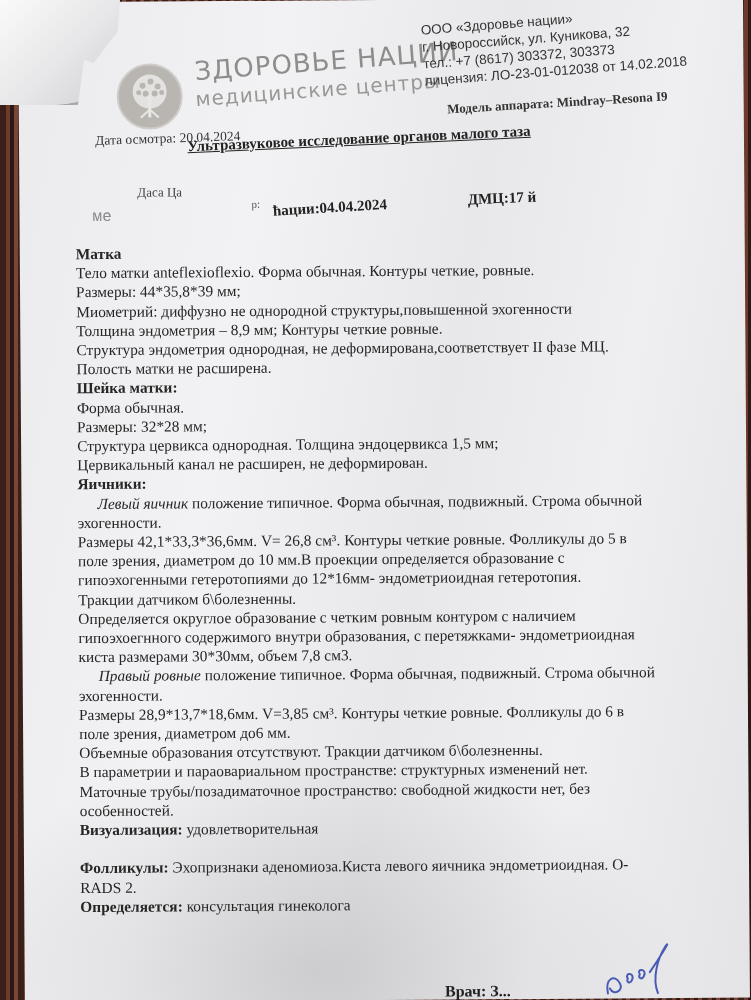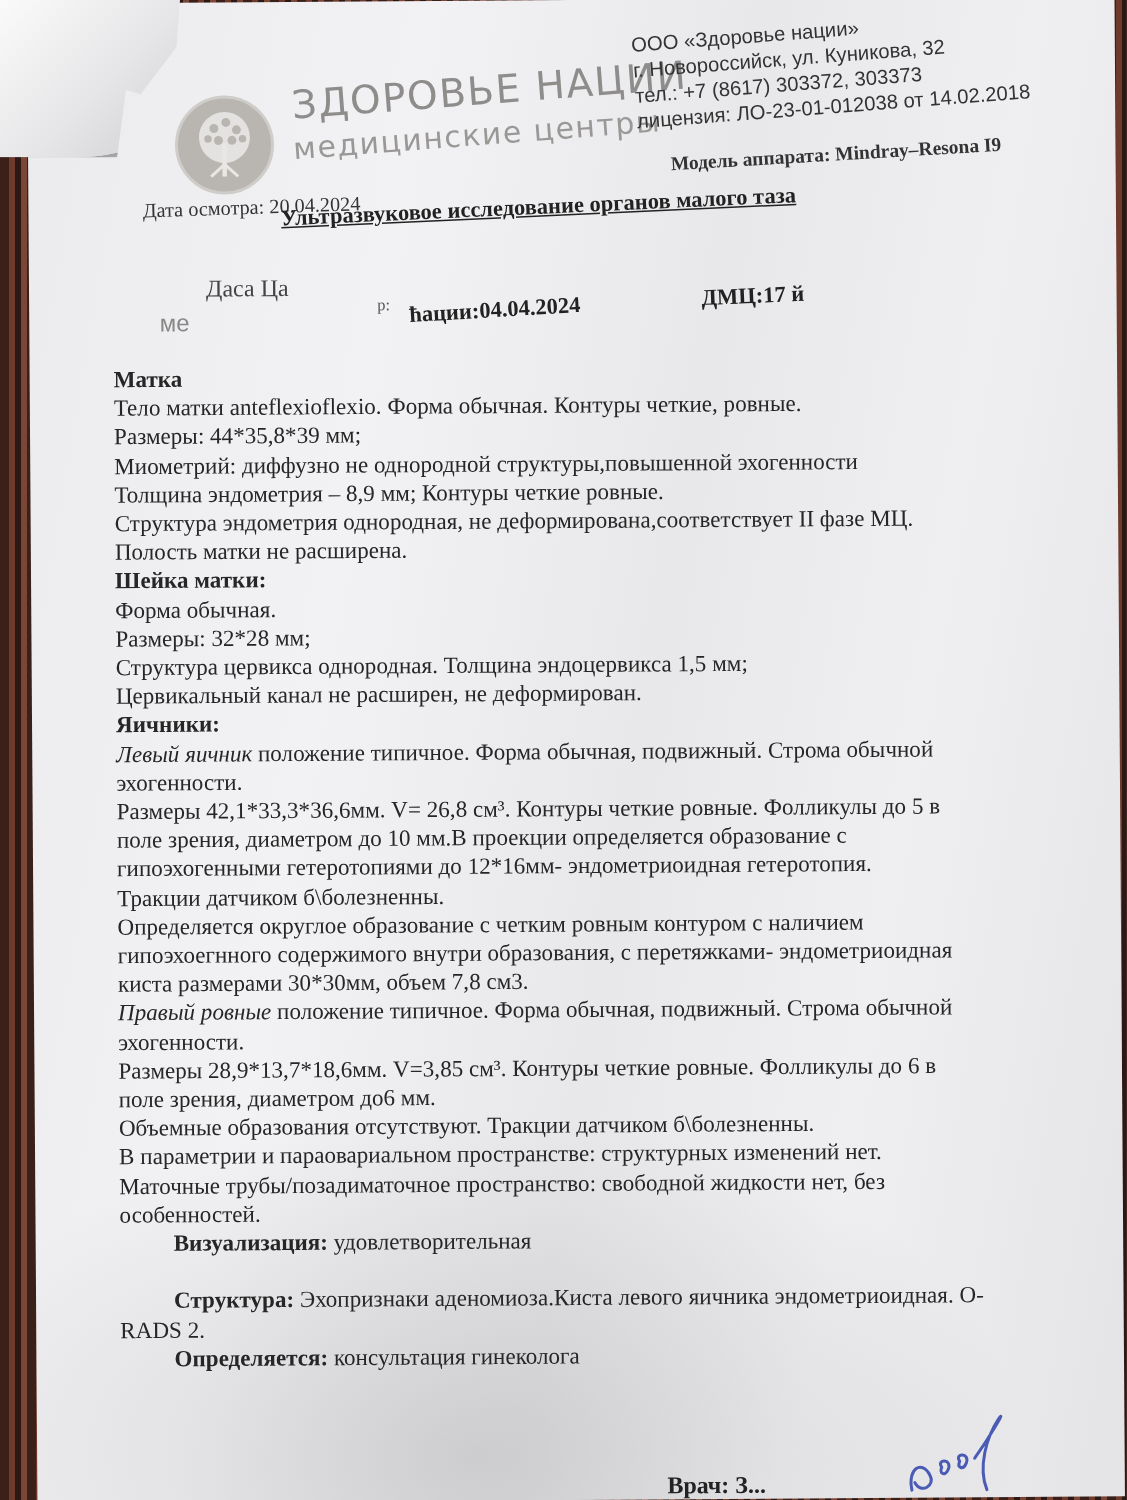--- a/index.html
+++ b/index.html
@@ -34,29 +34,29 @@
     position:absolute; left:98px; top:62px; width:62px; height:62px; border-radius:50%;
     background:#b9b6b2; border:2px solid #cfcdca;
   }
   .logo svg { width:100%; height:100%; }
   .brand1 { left:175px; top:55px; font-family:"DejaVu Sans",sans-serif; font-size:26px; color:#8f8d8b; letter-spacing:1px; transform:rotate(-4deg); transform-origin:0 0; }
   .brand2 { left:176px; top:86px; font-family:"DejaVu Sans",sans-serif; font-size:20px; color:#9a9896; letter-spacing:1px; transform:rotate(-4deg); transform-origin:0 0; }
   .org { left:402px; top:22px; font-family:"Liberation Sans",sans-serif; font-size:13.5px; line-height:17px; color:#333; transform:rotate(-4deg); transform-origin:0 0; }
   .model { left:428px; top:102px; font-size:13px; font-weight:bold; color:#333; transform:rotate(-3deg); transform-origin:0 0; }
   .date { left:76px; top:131px; font-size:13.5px; color:#333; transform:rotate(-1.5deg); transform-origin:0 0; }
   .title { left:168px; top:137px; font-size:15px; font-weight:bold; color:#222; text-decoration:underline; transform:rotate(-2.2deg); transform-origin:0 0; }
-  .patient-frag { left:118px; top:183px; font-size:16px; color:#444; }
-  .me-frag { left:87px; top:206px; font-family:Liberation Sans, sans-serif; font-size:16px; color:#888;text-align:right; }
+  .patient-frag { left:118px; top:183px; font-size:13px; color:#444; }
+  .me-frag { left:73px; top:206px; font-family:Liberation Mono, monospace; font-size:16px; color:#888;text-align:right; }
   .r-frag { left:232px; top:197px; font-size:11px; color:#555; }
   .lmp { left:253px; top:202px; font-size:15px; font-weight:bold; color:#222; transform:rotate(-3deg); transform-origin:0 0; }
   .dmc { left:448px; top:192px; font-size:15px; font-weight:bold; color:#222; transform:rotate(-2deg); transform-origin:0 0; }
   .body-text { position:absolute; left:56px; top:242px; width:690px; font-size:15.4px; line-height:19.2px; color:#262626; }
   .body-text p { margin:0; white-space:nowrap; }
-  .h { font-weight:bold;margin-left:36px; }
-  .it { font-style:italic; }
+  .h { font-weight:bold; }
+  .it { font-style:italic;margin-left:20px; }
   .sig { position:absolute; left:575px; top:940px; width:110px; height:60px; }
   .doctor { left:420px; top:983px; font-size:16px; font-weight:bold; color:#222; }
 </style>
 </head>
 <body>
 
 <div class="bg-stripes"></div>
 
 <div class="paper">
   <div class="paper-shadow"></div>
@@ -127,21 +127,21 @@
     <p>эхогенности.</p>
     <p>Размеры 28,9*13,7*18,6мм. V=3,85 см³. Контуры четкие ровные. Фолликулы до 6 в</p>
     <p>поле зрения, диаметром до6  мм.</p>
     <p>Объемные образования отсутствуют. Тракции датчиком б\болезненны.</p>
     <p>В параметрии и параовариальном пространстве: структурных изменений нет.</p>
     <p>Маточные трубы/позадиматочное пространство: свободной жидкости нет, без</p>
     <p>особенностей.</p>
 
     <p><span class="h">Визуализация:</span><span> удовлетворительная</span></p>
     <p style="height:19px"></p>
-    <p><span class="h">Структура:</span><span> Эхопризнаки аденомиоза.Киста левого яичника эндометриоидная. О-</span></p>
+    <p><span class="h">Фолликулы:</span><span> Эхопризнаки аденомиоза.Киста левого яичника эндометриоидная. О-</span></p>
     <p>RADS 2.</p>
     <p><span class="h">Определяется:</span><span> консультация гинеколога</span></p>
   </div>
 
   <svg class="sig" viewBox="0 0 110 60">
     <path d="M8 55 C5 40,15 35,20 45 C24 52,14 58,10 50 M28 40 C24 34,36 34,32 42 C30 46,26 44,28 40 M40 36 C36 30,48 30,44 38 C42 42,38 40,40 36 M50 34 C60 20,72 0,66 8 C58 20,52 40,58 55" fill="none" stroke="#4a5bb5" stroke-width="2" stroke-linecap="round"></path>
   </svg>
   <div class="abs doctor">Врач: З...</div>
 </div>
 

